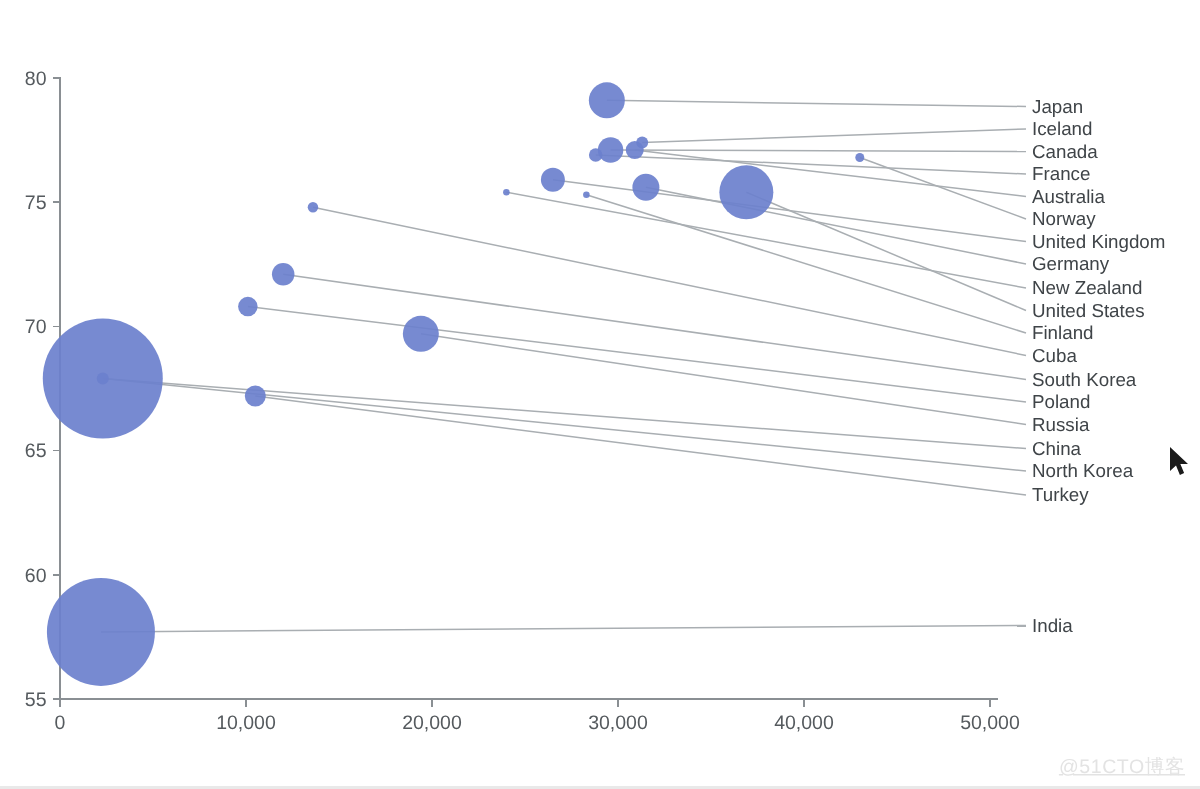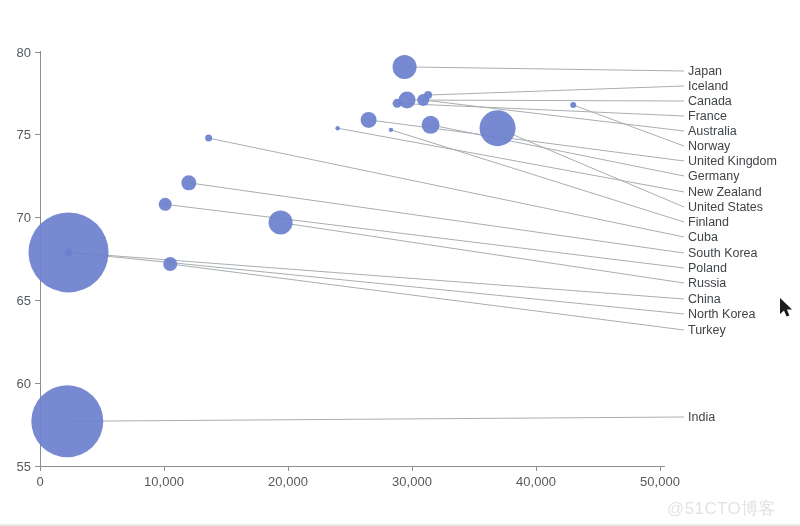--- a/index.html
+++ b/index.html
@@ -51,27 +51,28 @@
     stroke: #a9aeb2;
     stroke-width: 1;
     fill: none;
   }
   .bubble {
     fill: #6b80cd;
     fill-opacity: 0.92;
   }
   #watermark {
     position: absolute;
-    right: 24px;
+    right: 10px;
     bottom: 6px;
     font-family: "Liberation Sans", sans-serif;
-    font-size: 17px;
+    font-size: 13px;
     color: #e3e3e3;
     letter-spacing: 0.4px;
     user-select: none;
+    text-decoration: underline;
   }
   #bottom-edge {
     position: absolute;
     left: 0;
     bottom: 0;
     width: 800px;
     height: 2px;
     background: #e9e9e9;
   }
   #cursor {

